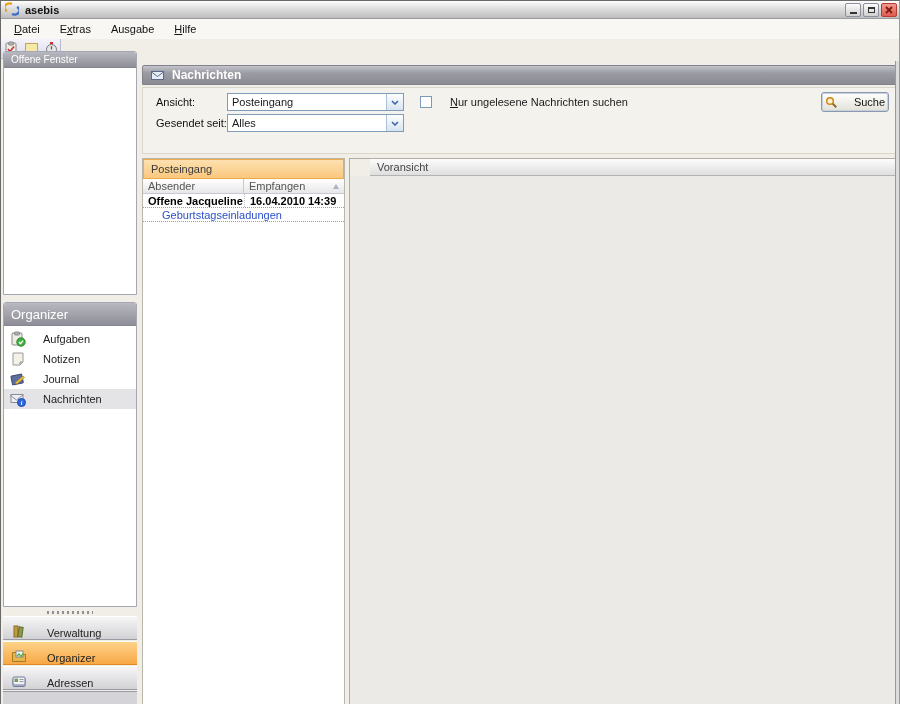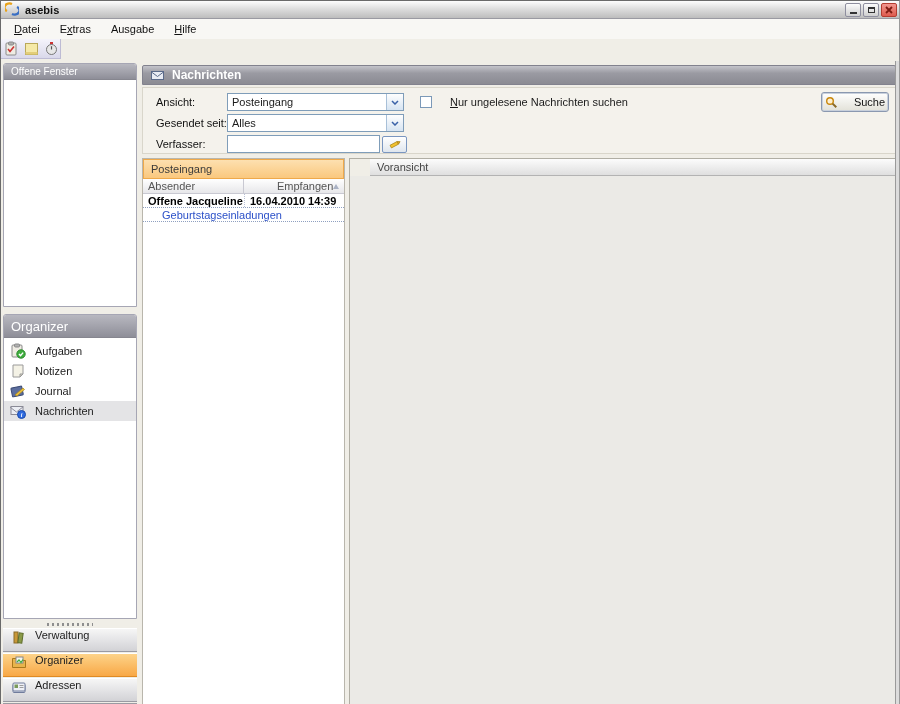--- a/index.html
+++ b/index.html
@@ -28,40 +28,40 @@
   .menu-item u { text-decoration:underline; }
 
   
   .toolbar { position:absolute; left:0; top:38px; right:0; height:20px; background:#F0EEE7; }
   .tool-strip { position:absolute; left:0; top:0; width:60px; height:20px;
     background:linear-gradient(#f5f4fb,#d9d8ea); border-right:1px solid #bdbbd4; border-bottom:1px solid #bdbbd4;
     display:flex; align-items:center; padding-left:2px; gap:3px; }
   .tool-btn { width:17px; height:17px; display:flex; align-items:center; justify-content:center; }
 
   
-  .sidebar { position:absolute; left:2px; top:60px; width:134px; bottom:0; }
+  .sidebar { position:absolute; left:2px; top:48px; width:134px; bottom:0; }
   .panel { position:absolute; left:0; width:134px; border:1px solid #a6a6b4; background:#fff; border-radius:3px 3px 0 0; }
   .panel-header { background:linear-gradient(#b8b8c0,#8e8e98); color:#fff; border-radius:2px 2px 0 0;
     border-bottom:1px solid #86868f; padding-left:7px; display:flex; align-items:center; }
   .panel-header.small { height:16px; font-size:10px; }
   .panel-header.large { height:23px; font-size:13px; }
   .open-windows { top:2px; height:244px; }
   .organizer-panel { top:253px; height:305px; }
   .panel-body { background:#fff; position:absolute; left:0; right:0; top:auto; bottom:0; }
   .open-windows .panel-body { top:16px; }
   .organizer-panel .panel-body { top:23px; padding-top:3px; }
-  .side-item { height:20px; display:flex; align-items:center; gap:9px; padding-left:6px; cursor:default; }
+  .side-item { height:20px; display:flex; align-items:center; gap:17px; padding-left:6px; cursor:default; }
   .side-item.selected { background:#e4e4e6; }
   .side-item .lbl { color:#222; }
   .grip { position:absolute; top:560px; left:0; width:134px; height:6px; display:flex; justify-content:center; align-items:center; }
   .grip-dots { width:46px; height:3px;
     background:repeating-linear-gradient(90deg,#8f8f8f 0 2px, transparent 2px 5px); }
   .nav-btn { position:absolute; left:0; width:134px; height:24px; border-top:1px solid #ffffff;
     border-bottom:1px solid #9a9aa2; background:linear-gradient(#f6f6f6,#d2d2d6);
-    display:flex; align-items:flex-start; gap:8px; padding-left:8px; color:#222; }
+    display:flex; align-items:flex-end; gap:20px; padding-left:8px; color:#222; }
   .nav-btn.selected { background:linear-gradient(#fdd389,#f8a846); border-bottom-color:#df8a24; }
   .nav-verwaltung { top:567px; } .nav-organizer { top:592px; } .nav-adressen { top:617px; }
   .sidebar-bottom { position:absolute; top:642px; bottom:0; left:0; width:134px; background:#d4d4d8; border-top:1px solid #9a9aa2; }
 
   
   .main { position:absolute; left:141px; top:64px; width:754px; bottom:0; }
   .main-header { position:absolute; left:0; top:0; right:0; height:20px;
     background:linear-gradient(#c4c4ca, #9a9aa2 40%, #8b8b93); border:1px solid #82828e; border-radius:2px 2px 0 0;
     color:#fff; font-weight:bold; font-size:12px; display:flex; align-items:center; gap:8px; padding-left:8px; }
 
@@ -81,21 +81,21 @@
   .checkbox { width:12px; height:12px; background:#fff; border:1px solid #7b99b8; }
   .checkbox-label u { text-decoration:underline; }
   .suche-btn { position:absolute; right:6px; top:4px; width:68px; height:20px;
     border:1px solid #8a98b0; border-radius:3px; background:linear-gradient(#ffffff,#e2e1d8);
     box-shadow:0 0 0 1px #c8d0dc inset; display:flex; align-items:center; justify-content:center; gap:16px; color:#111; }
 
   
   .inbox { position:absolute; left:0; top:93px; width:203px; bottom:0; background:#fff; border:1px solid #b9b6ac; border-bottom:none; }
   .inbox-header { height:20px; background:linear-gradient(#fde0b0,#fac87e); border:1px solid #efa94a;
     display:flex; align-items:center; padding-left:7px; color:#3a3a3a; }
-  .col-row { height:15px; display:flex; border-bottom:1px solid #c9c9d2; background:linear-gradient(#ffffff,#e7e7ea); color:#555;gap:28px; }
+  .col-row { height:15px; display:flex; border-bottom:1px solid #c9c9d2; background:linear-gradient(#ffffff,#e7e7ea); color:#555; }
   .col { display:flex; align-items:center; padding-left:5px; }
   .col.absender { width:101px; border-right:1px solid #c9c9d2; }
   .col.empfangen { flex:1; position:relative; }
   .sort-arrow { position:absolute; right:5px; top:5px; width:0; height:0;
     border-left:3px solid transparent; border-right:3px solid transparent; border-bottom:5px solid #aab2c4; }
   .msg-row { height:14px; display:flex; border-bottom:1px dotted #8fa0c0; }
   .msg-row .cell { display:flex; align-items:center; padding-left:5px; font-weight:bold; color:#000; }
   .msg-row .cell.absender-cell { width:101px; }
   .msg-row .cell.date { flex:1; border-left:1px dotted #b8c0d4; }
   .subject-row { height:14px; display:flex; align-items:center; padding-left:19px; border-bottom:1px dotted #8fa0c0; }
@@ -279,32 +279,20 @@
         <span class="form-label">Gesendet seit:</span>
         <div class="combo">
           <span class="combo-text">Alles</span>
           <span class="combo-btn">
             <svg width="8" height="5" viewBox="0 0 8 5">
                 <path d="M1 1 L4 4 L7 1" stroke="#3A62A8" stroke-width="1.5" fill="none"></path>
               </svg>
           </span>
         </div>
       </div>
-      <div class="form-row row-3">
-        <span class="form-label">Verfasser:</span>
-        <input class="text-input" type="text" value="" style="">
-        <span class="edit-btn">
-          <svg width="14" height="12" viewBox="0 0 14 12">
-            <g transform="rotate(-28 7 6)">
-              <rect x="2" y="4.8" width="8" height="3" fill="#F2C12E" stroke="#A8861C" stroke-width="0.7"></rect>
-              <path d="M10 4.8 l2.6 1.5 -2.6 1.5 z" fill="#E8A21A" stroke="#A8861C" stroke-width="0.7"></path>
-            </g>
-          </svg>
-        </span>
-      </div>
       <div class="suche-btn">
         <svg width="13" height="13" viewBox="0 0 13 13">
           <circle cx="5" cy="5" r="3.3" fill="#FDEFD2" stroke="#C8860A" stroke-width="1.4"></circle>
           <path d="M7.6 7.6 L11.3 11.3" stroke="#8A6A28" stroke-width="2"></path>
         </svg>
         <span>Suche</span>
       </div>
     </div>
 
     <div class="inbox">

